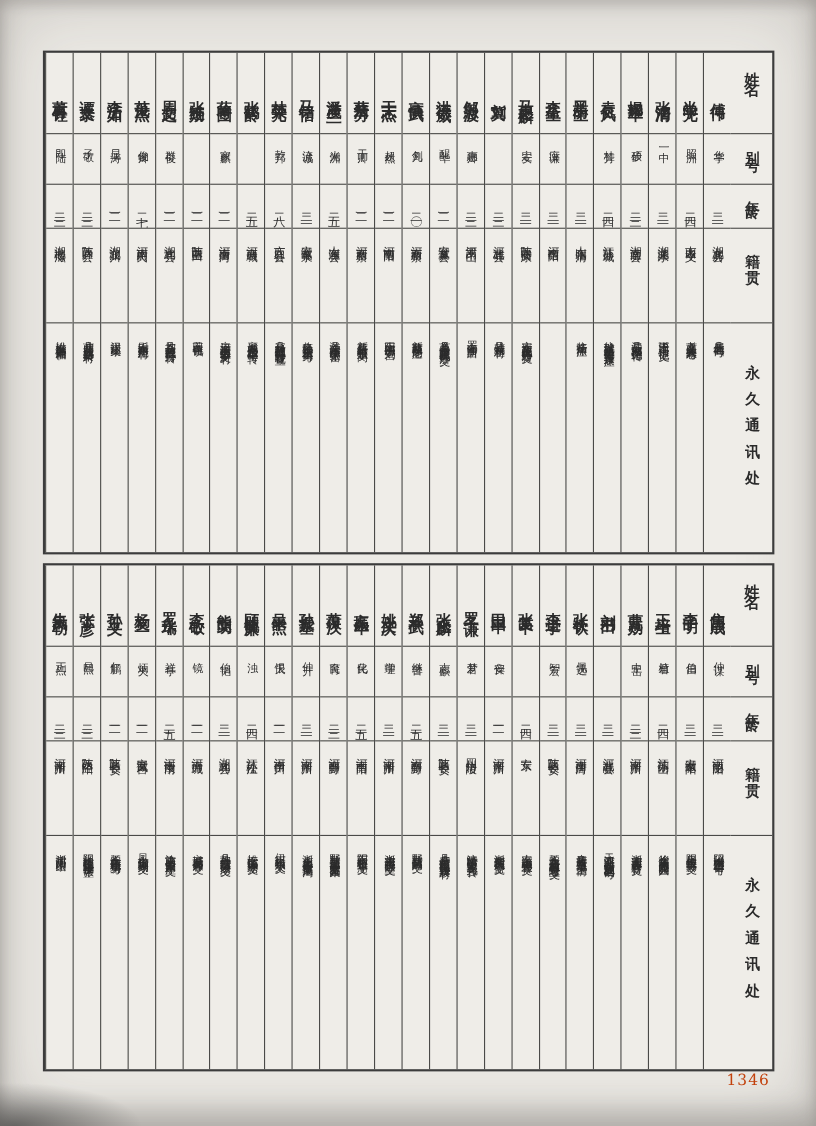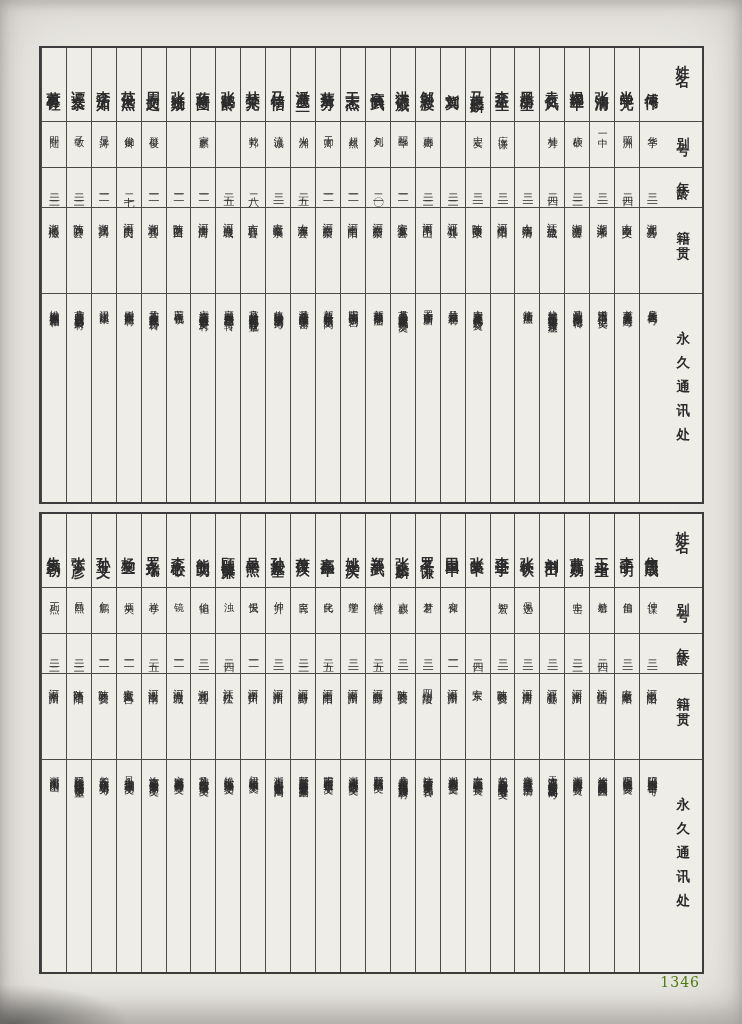--- a/index.html
+++ b/index.html
@@ -98,21 +98,21 @@
   .header-col .h-alias { height: 46px; font-size: 13px; letter-spacing: 7px; padding-top: 5px; justify-content: flex-start;}
   .header-col .h-age   { height: 40px; font-size: 13px; letter-spacing: 4px; padding-top: 4px; justify-content: flex-start;}
   .header-col .h-origin{ height: 86px; font-size: 13.5px; letter-spacing: 16px; padding-top: 12px; justify-content: flex-start;}
   .header-col .h-addr  { flex: 1; font-size: 13.5px; letter-spacing: 24px; padding-top: 26px; justify-content: flex-start;}
   .page-number {
     position: absolute;
     right: 42px;
     bottom: 34px;
     font-family: "DejaVu Serif", serif;
     font-size: 14px;
-    color: #4d7c0f;
+    color: #c2410c;
     letter-spacing: 1px;
   }
 </style>
 </head>
 <body>
 
 <div class="page">
   <div class="smudge"></div>
 
   <div class="table" id="table-top">

